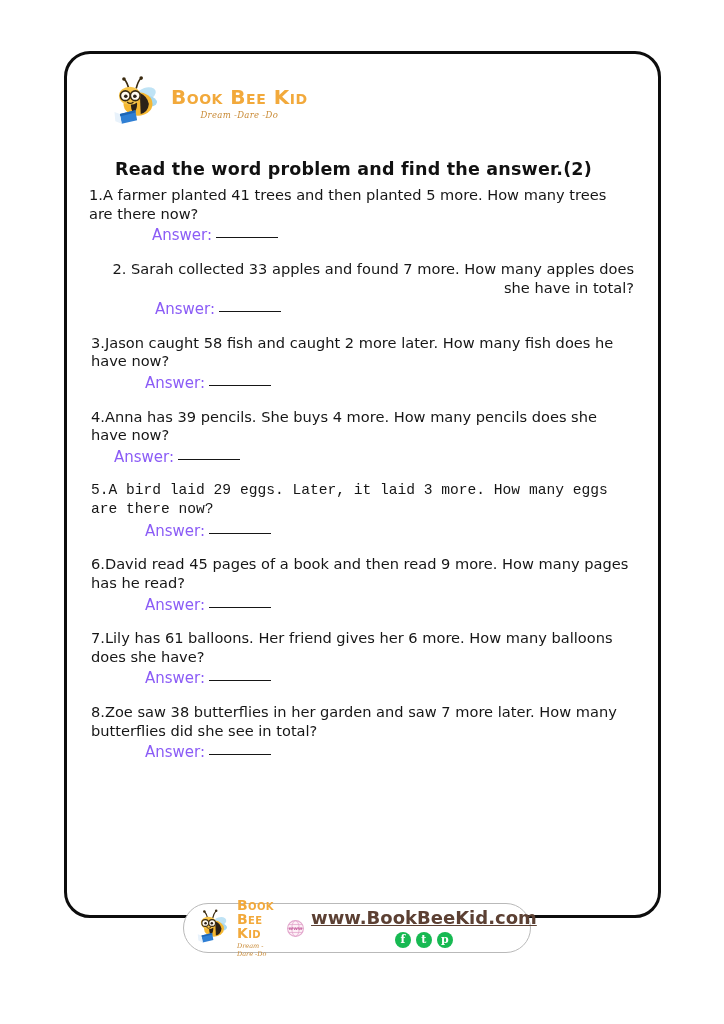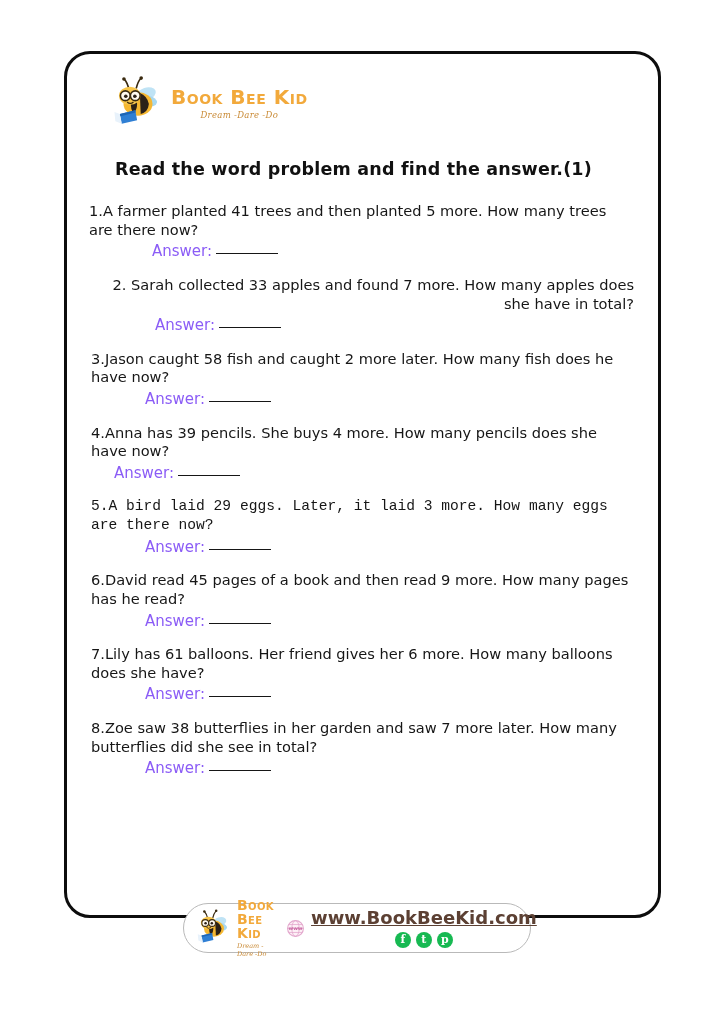--- a/index.html
+++ b/index.html
@@ -71,21 +71,21 @@
     font-size: 17.5px;
     font-weight: bold;
     color: #111111;
     letter-spacing: 0.2px;
   }
 
   
   .questions {
     position: absolute;
     left: 20px;
-    top: 148px;
+    top: 132px;
     right: 14px;
   }
   .q-item {
     margin-bottom: 15.5px;
   }
   .q-text {
     font-size: 14.6px;
     color: #161616;
     line-height: 1.28;
     padding-left: 2px;
@@ -230,21 +230,21 @@
         <path d="M6 42 L12 44 L14 55 L7 52 Z" fill="#e8f2fb"></path>
         <path d="M12 44 L29 40 L29.5 42.5 L12.5 46.5 Z" fill="#1f66b5"></path>
       </svg>
     </div>
     <div class="logo-textblock">
       <div class="logo-title">Book Bee Kid</div>
       <div class="logo-tagline">Dream -Dare -Do</div>
     </div>
   </div>
 
-  <div class="sheet-title">Read the word problem and find the answer.(1)</div>
+  <div class="sheet-title">Read the word problem and find the answer.(2)</div>
 
   <div class="questions">
 
     <div class="q-item">
       <div class="q-text">
         <span class="qnum">1.</span><span>A farmer planted 41 trees and then planted 5 more. How many trees are there now?</span>
       </div>
       <div class="q-answer" style="padding-left:65px;">
         <span>Answer:</span><span class="blank"></span>
       </div>

